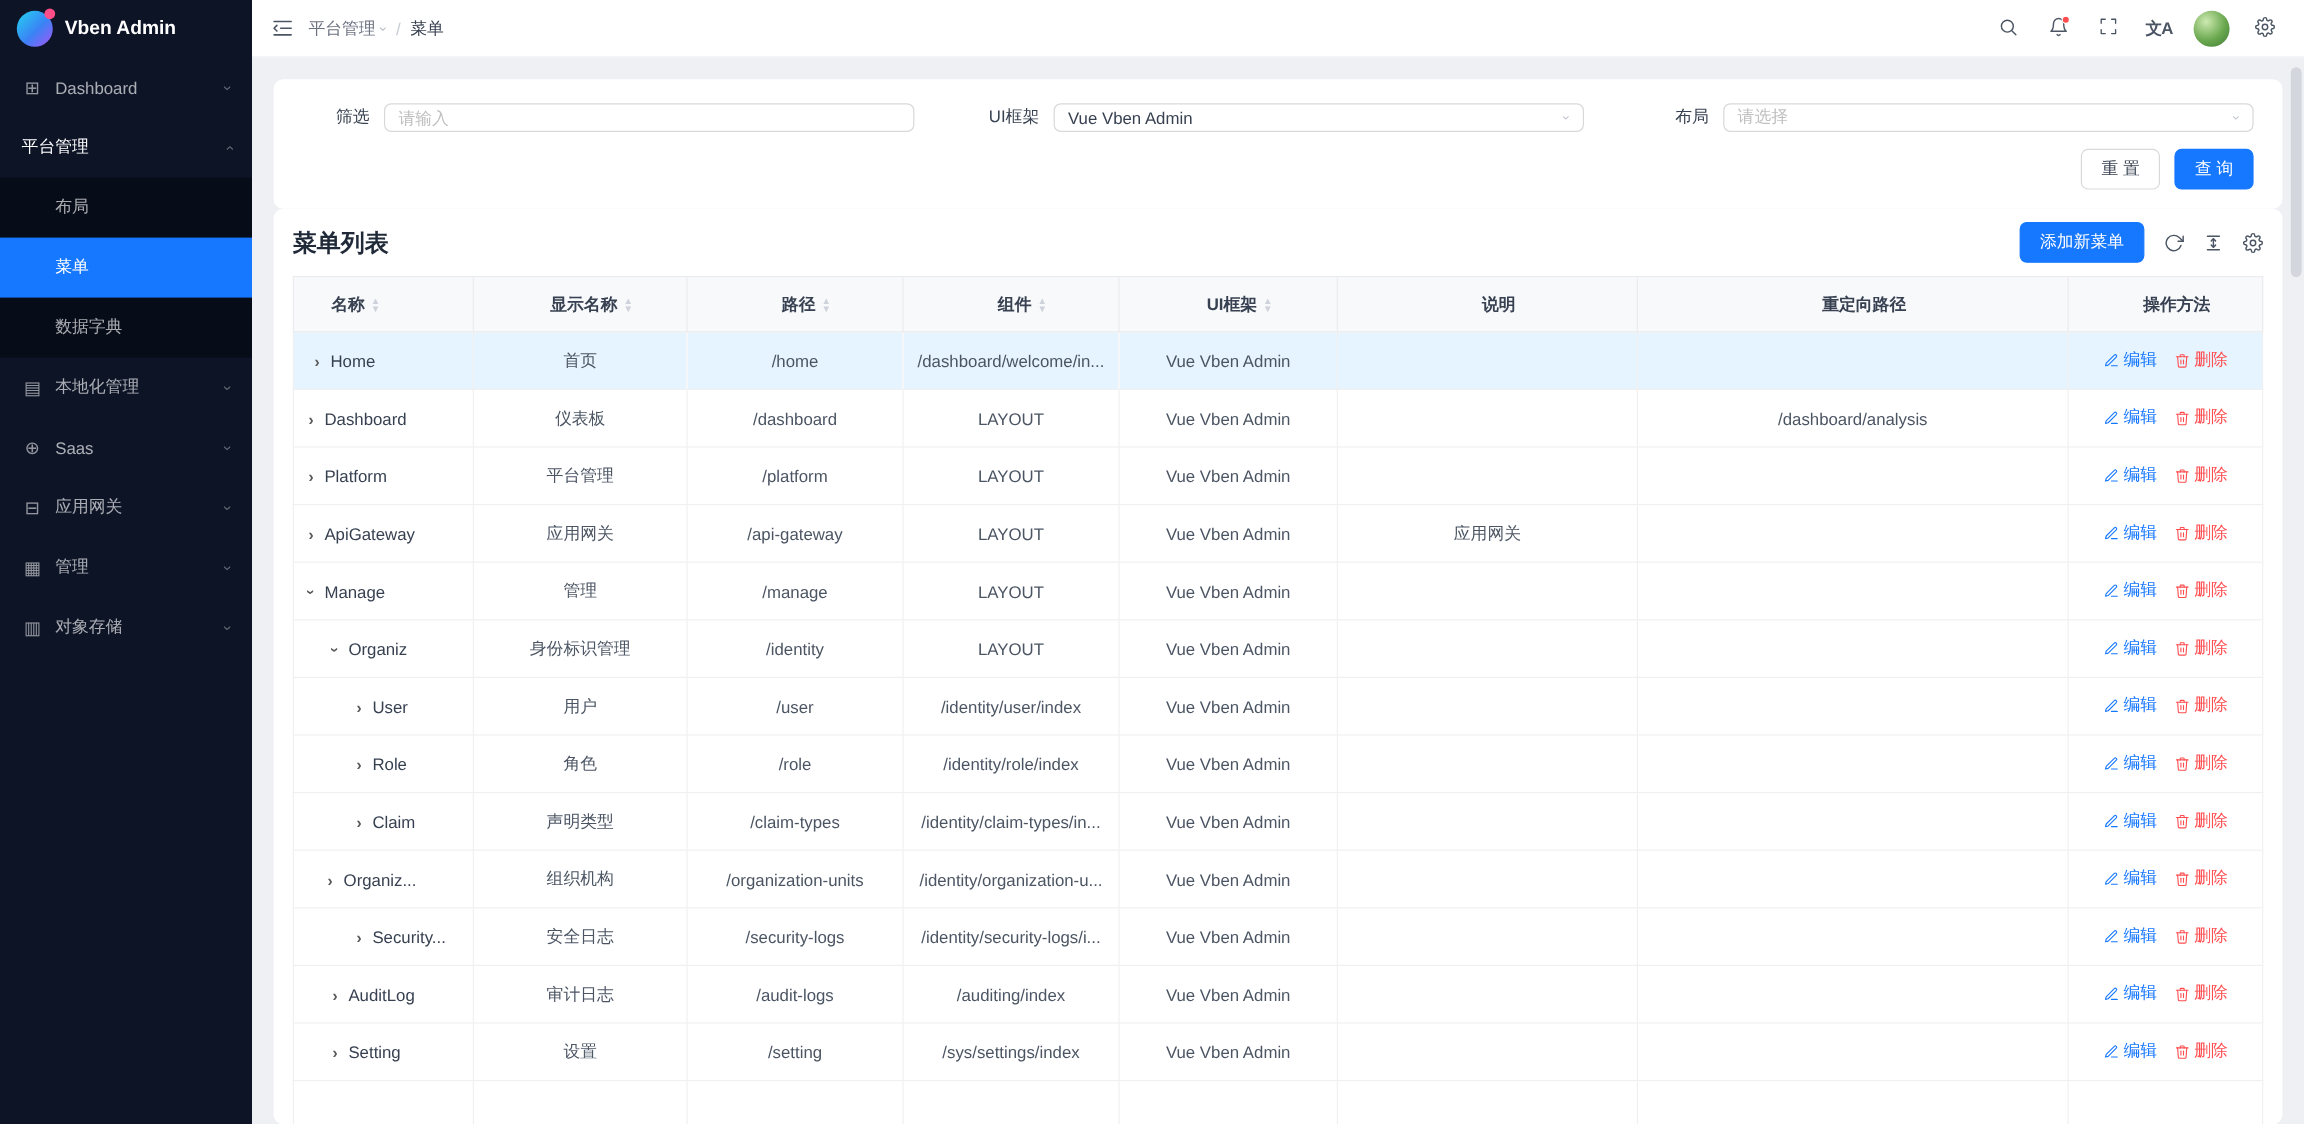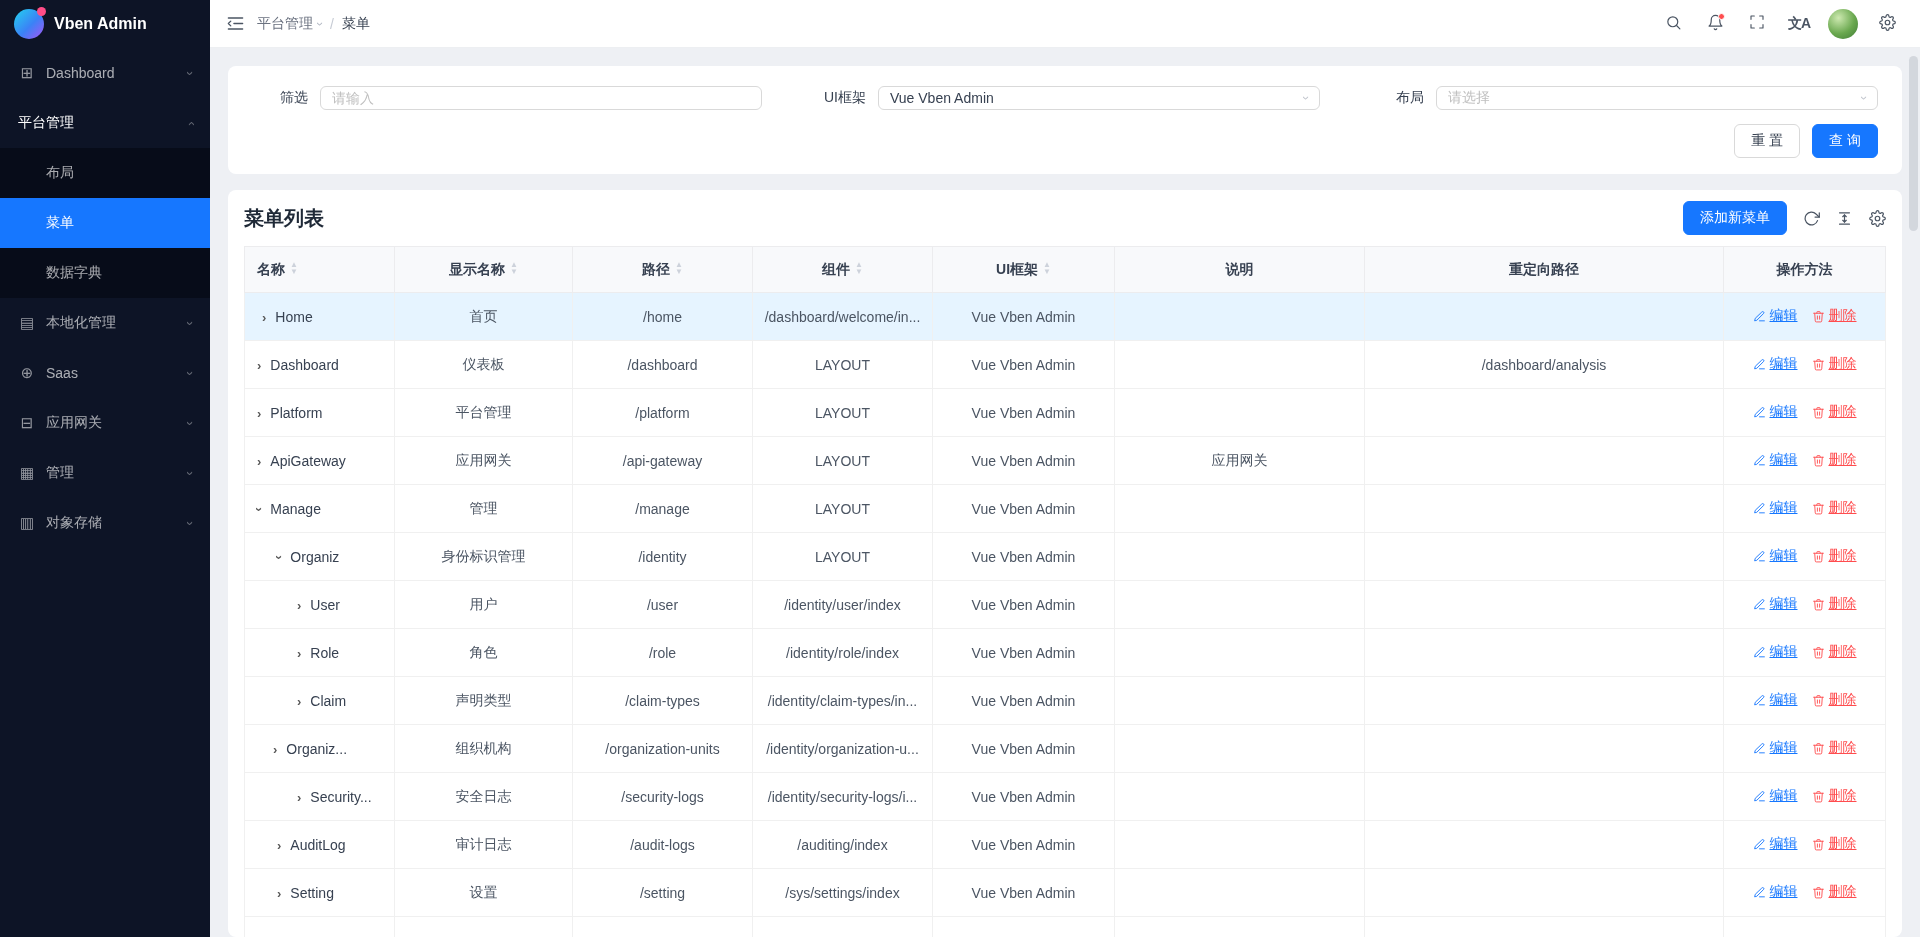--- a/index.html
+++ b/index.html
@@ -43,21 +43,21 @@
   .bc-current{color:#374151;}
   .topbar-right{margin-left:auto;display:flex;align-items:center;gap:8px;}
   .tb-icon{width:34px;height:34px;display:flex;align-items:center;justify-content:center;
            color:#4b5563;cursor:pointer;border-radius:6px;position:relative;}
   .badge-dot{position:absolute;top:6px;right:7px;width:7px;height:7px;border-radius:50%;
              background:var(--danger);border:1px solid #fff;}
   .zh{font-size:14px;font-weight:600;letter-spacing:-1px;}
   .avatar{width:30px;height:30px;border-radius:50%;cursor:pointer;margin:0 4px;
           background:radial-gradient(circle at 35% 30%,#cde9b0,#6aa84f 55%,#3e7a35);}
 
-  .content{flex:1;overflow:hidden;padding:18px 18px 0;display:flex;flex-direction:column;gap:16px;}
+  .content{flex:1;overflow:hidden;padding:18px 18px 0;display:flex;flex-direction:column;}
   .card{background:#fff;border-radius:8px;}
 
   
   .filter-card{padding:20px 24px 16px;flex-shrink:0;}
   .filter-row{display:flex;align-items:center;}
   .filter-field{flex:1;display:flex;align-items:center;padding-right:48px;}
   .f-label{min-width:56px;text-align:right;margin-right:12px;color:#374151;white-space:nowrap;}
   .control{flex:1;height:24px;border:1px solid #d9d9d9;border-radius:6px;background:#fff;
            display:flex;align-items:center;padding:0 11px;font-size:14px;color:#374151;}
   input.control{outline:none;}
@@ -74,32 +74,32 @@
   
   .table-card{flex:1;padding:0 16px;display:flex;flex-direction:column;overflow:hidden;}
   .table-toolbar{height:56px;display:flex;align-items:center;flex-shrink:0;}
   .table-title{font-size:20px;font-weight:700;color:#1f2937;}
   .toolbar-right{margin-left:auto;display:flex;align-items:center;gap:16px;}
   .tool-icon{color:#4b5563;cursor:pointer;display:flex;}
   table{width:100%;border-collapse:collapse;table-layout:fixed;}
   thead th{background:#f8f9fb;height:46px;font-weight:700;color:#374151;font-size:14px;
            border:1px solid #ececee;text-align:center;padding:0 8px;}
   thead th.al{text-align:left;padding-left:12px;}
-  .th-inner{display:inline-flex;gap:5px;}
+  .th-inner{display:inline-flex;align-items:center;gap:5px;margin-left:19px;}
   .sorter{display:inline-flex;flex-direction:column;line-height:0;cursor:pointer;}
   .sorter span{font-size:8px;color:#cdd2db;line-height:7px;}
   tbody td{height:48px;border:1px solid #f0f0f0;text-align:center;color:#4b5563;padding:0 8px;
            white-space:nowrap;overflow:hidden;text-overflow:ellipsis;background:#fff;}
   tr.hl td{background:var(--highlight);}
   td.name-cell{text-align:left;color:#374151;}
   .caret{display:inline-block;color:#595959;font-weight:700;font-size:13px;margin-right:9px;
          cursor:pointer;transition:none;}
   .caret.open{transform:rotate(90deg);}
   td.actions{white-space:nowrap;}
-  .action-link{display:inline-flex;align-items:center;gap:4px;cursor:pointer;text-decoration:underline;}
+  .action-link{display:inline-flex;align-items:center;gap:4px;cursor:pointer;}
   .action-link .ai{display:flex;}
   .action-link.edit{color:var(--primary);margin-right:14px;}
   .action-link.del{color:var(--danger);}
 
   
   .page-scrollbar{position:absolute;top:50px;right:2px;width:9px;bottom:0;}
   .scroll-thumb{width:9px;height:175px;margin-top:6px;border-radius:5px;background:#d3d7dd;cursor:pointer;}
 </style>
 </head>
 <body>

